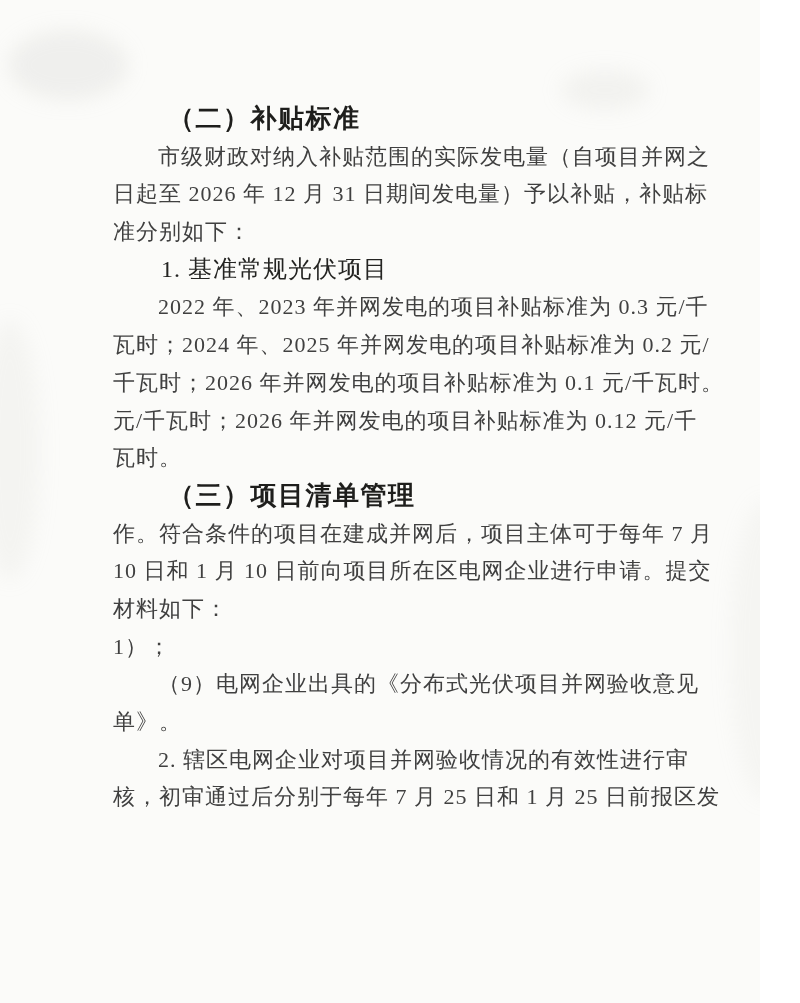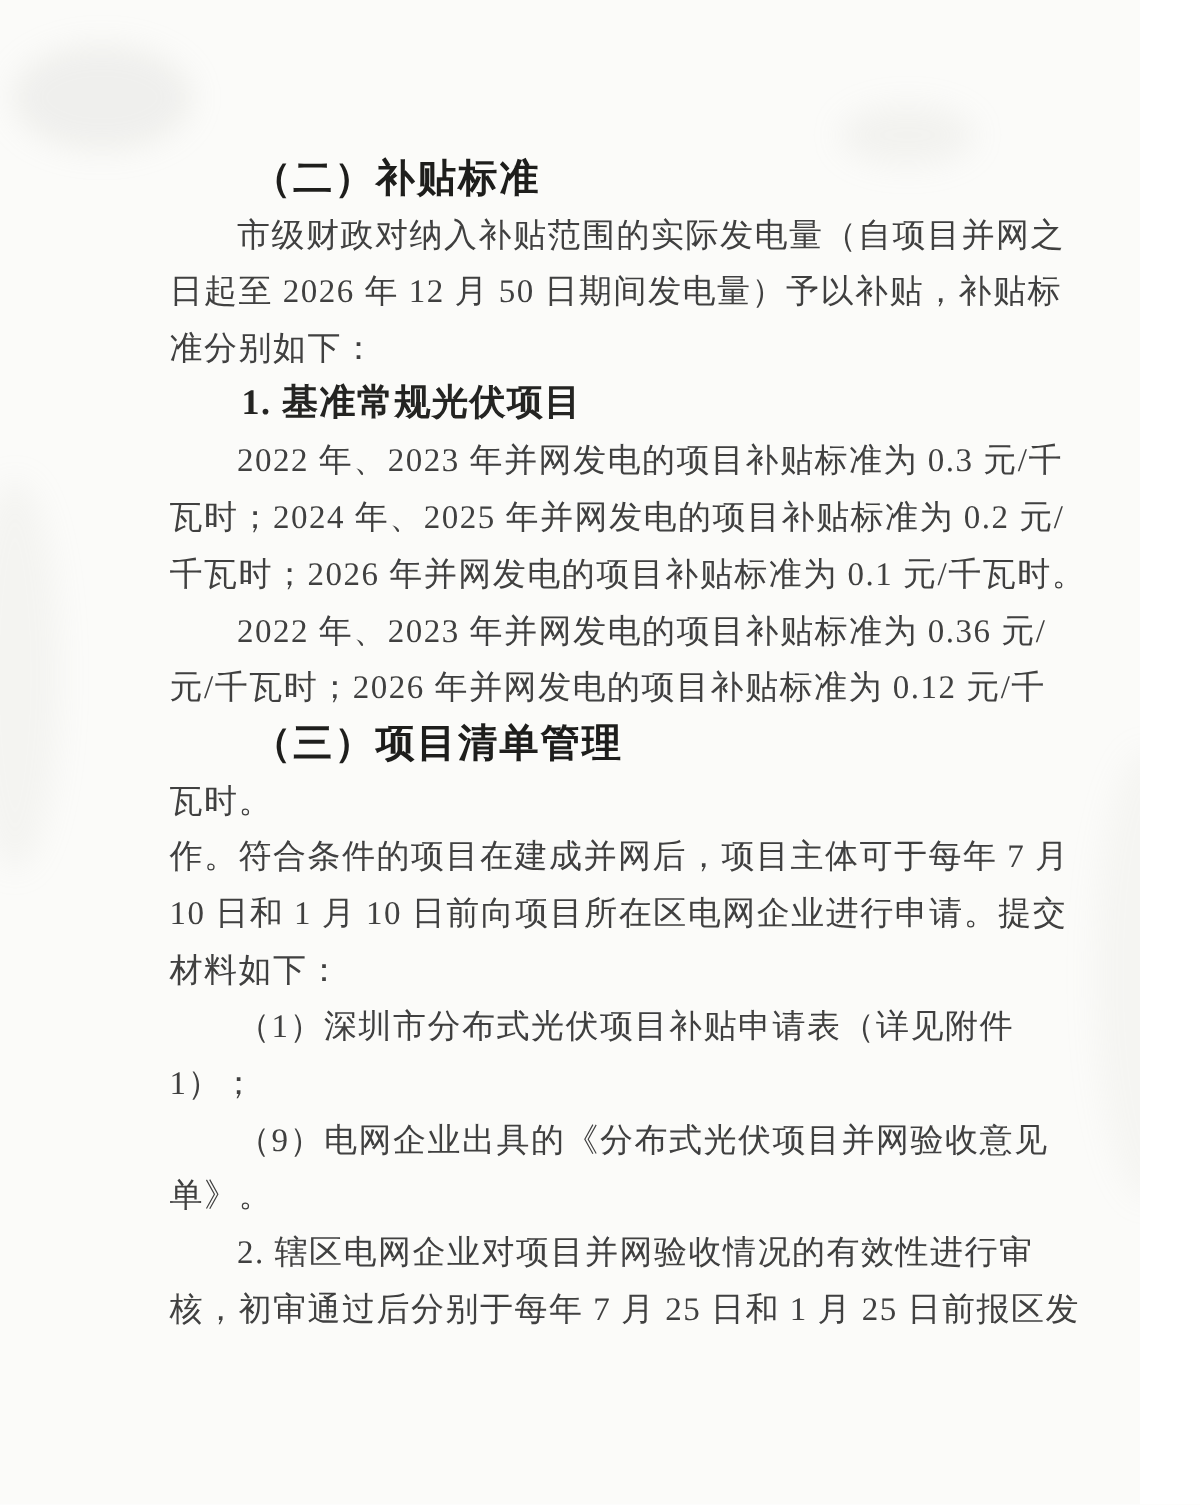--- a/index.html
+++ b/index.html
@@ -48,53 +48,51 @@
     font-weight: 700;
     font-size: 26px;
     letter-spacing: 1.5px;
     color: #1e1e1c;
   }
   .line.heading.indent {
     padding-left: 55px;
   }
   .line.subheading {
     font-family: "Liberation Serif", serif;
-    font-weight: 700;
+    font-weight: 400;
     font-size: 24px;
     letter-spacing: 1px;
     color: #242422;
   }
   .line.subheading.indent {
     padding-left: 48px;
   }
 </style>
 </head>
 <body>
 
 <div class="page">
   <div class="scan-noise noise-a"></div>
   <div class="scan-noise noise-b"></div>
   <div class="scan-noise noise-c"></div>
   <div class="scan-noise noise-d"></div>
   <div class="text-block" id="text-block">
       <div class="line heading indent">（二）补贴标准</div>
       <div class="line body indent">市级财政对纳入补贴范围的实际发电量（自项目并网之</div>
-      <div class="line body">日起至 2026 年 12 月 50 日期间发电量）予以补贴，补贴标</div>
+      <div class="line body">日起至 2026 年 12 月 31 日期间发电量）予以补贴，补贴标</div>
       <div class="line body">准分别如下：</div>
       <div class="line subheading indent">1. 基准常规光伏项目</div>
       <div class="line body indent">2022 年、2023 年并网发电的项目补贴标准为 0.3 元/千</div>
       <div class="line body">瓦时；2024 年、2025 年并网发电的项目补贴标准为 0.2 元/</div>
       <div class="line body">千瓦时；2026 年并网发电的项目补贴标准为 0.1 元/千瓦时。</div>
-      <div class="line body indent">2022 年、2023 年并网发电的项目补贴标准为 0.36 元/</div>
       <div class="line body">元/千瓦时；2026 年并网发电的项目补贴标准为 0.12 元/千</div>
+      <div class="line body">瓦时。</div>
       <div class="line heading indent">（三）项目清单管理</div>
-      <div class="line body">瓦时。</div>
       <div class="line body">作。符合条件的项目在建成并网后，项目主体可于每年 7 月</div>
       <div class="line body">10 日和 1 月 10 日前向项目所在区电网企业进行申请。提交</div>
       <div class="line body">材料如下：</div>
-      <div class="line body indent">（1）深圳市分布式光伏项目补贴申请表（详见附件</div>
       <div class="line body">1）；</div>
       <div class="line body indent">（9）电网企业出具的《分布式光伏项目并网验收意见</div>
       <div class="line body">单》。</div>
       <div class="line body indent">2. 辖区电网企业对项目并网验收情况的有效性进行审</div>
       <div class="line body">核，初审通过后分别于每年 7 月 25 日和 1 月 25 日前报区发</div>
     </div>
 </div>
 
 </body></html>

